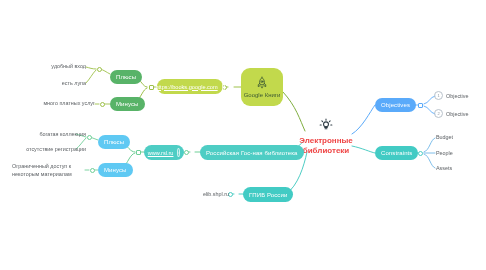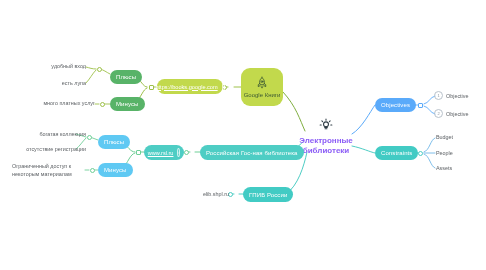--- a/index.html
+++ b/index.html
@@ -83,21 +83,21 @@
     background: #c2d94c;
     padding: 5px 8px;
   }
   .card .glyph { line-height: 0; }
 
   
   .root {
     flex-direction: column;
     align-items: center;
     gap: 3px;
-    color: #8b5cf6;
+    color: #ef4444;
     background: transparent;
   }
   .root .glyph { line-height: 0; }
   .root .title {
     font-size: 8px;
     font-weight: bold;
     text-align: center;
     line-height: 1.22;
     white-space: normal;
   }

